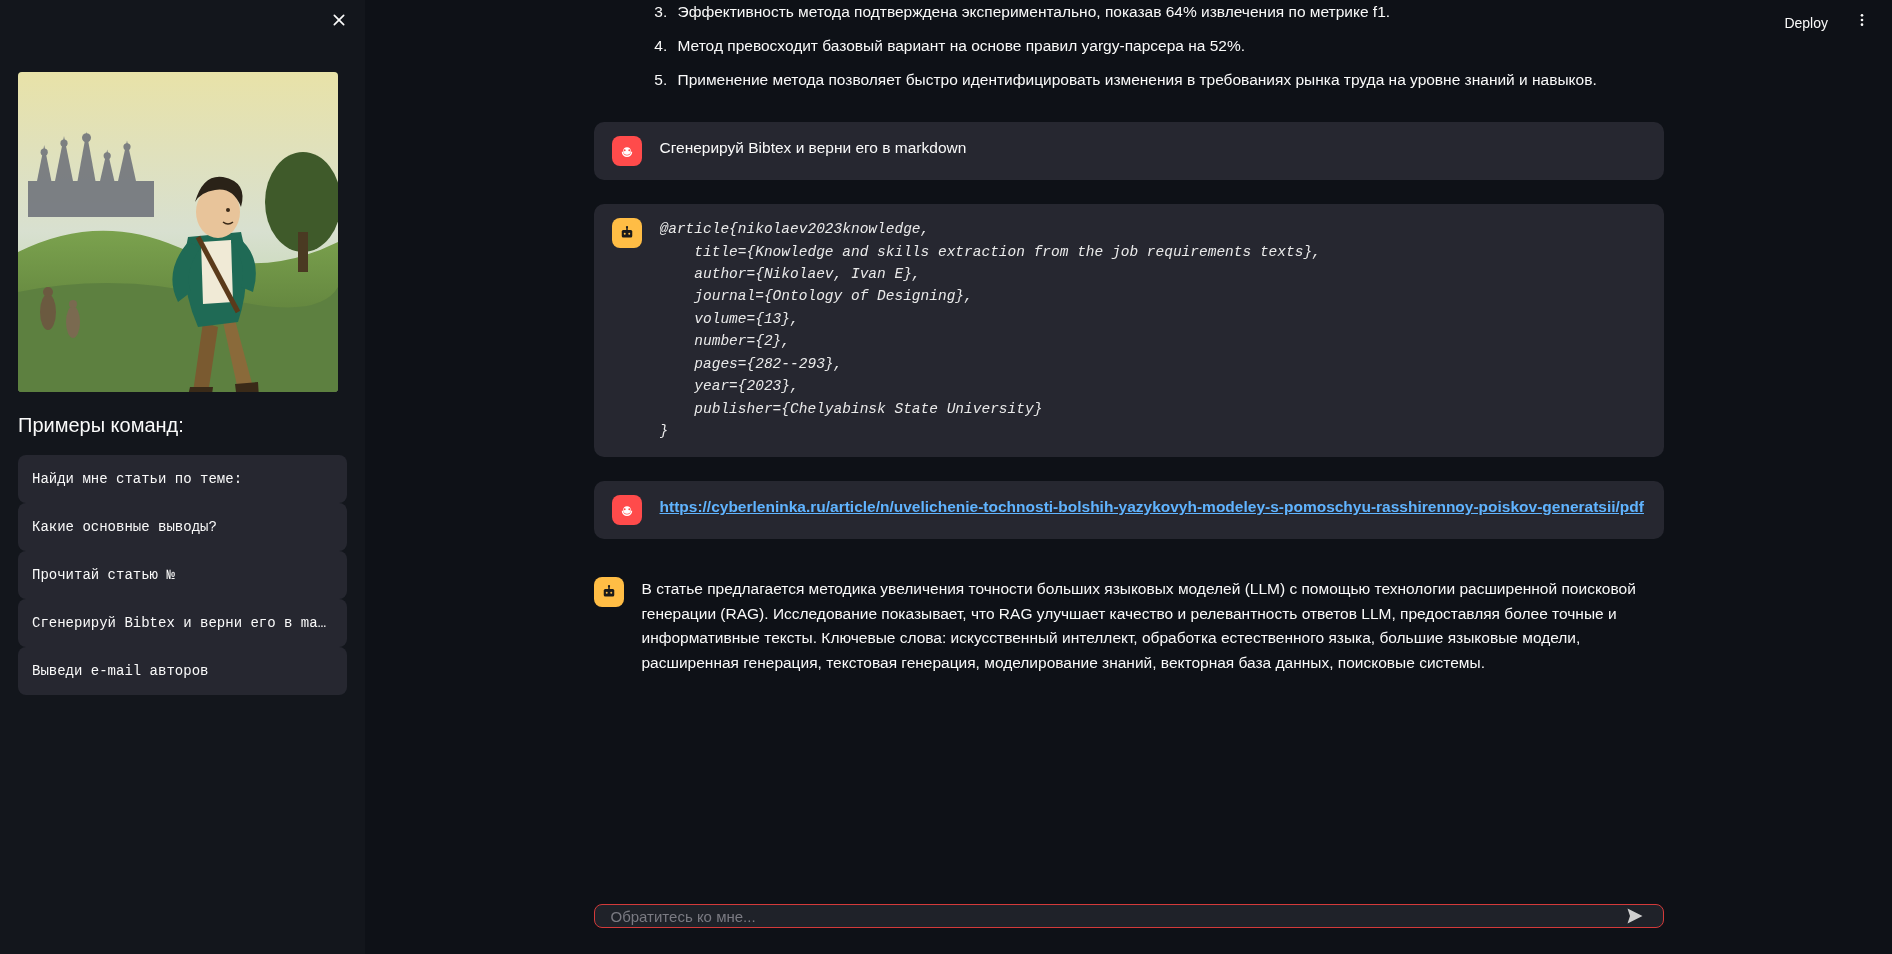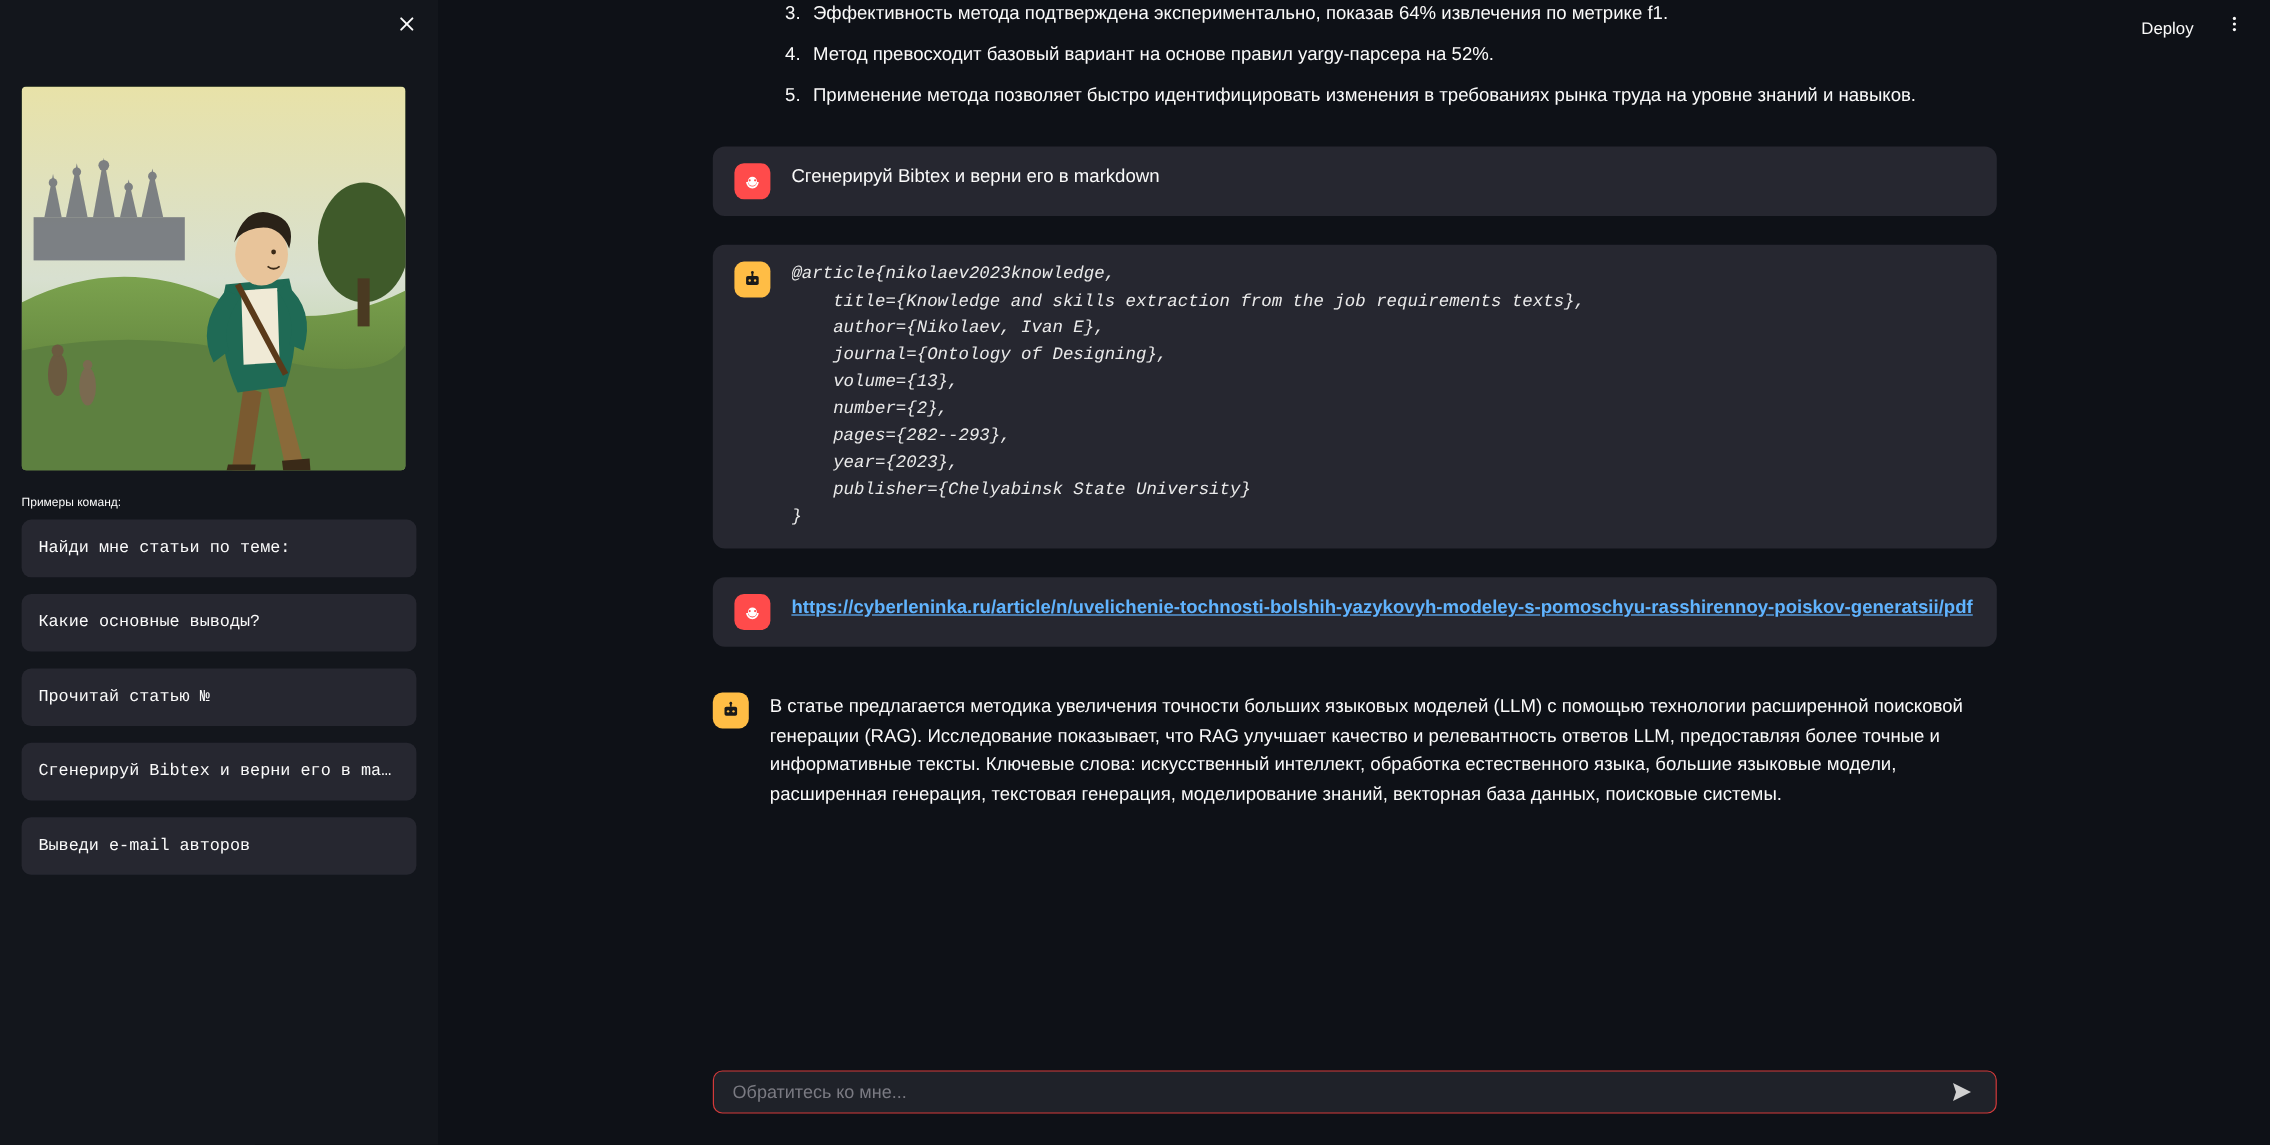--- a/index.html
+++ b/index.html
@@ -52,25 +52,25 @@
     width: 320px;
     height: 320px;
     border-radius: 4px;
     overflow: hidden;
     background: #3a4a2a;
     position: relative;
   }
   .sidebar-image svg { width: 100%; height: 100%; display:block; }
   .sidebar-heading {
     margin-top: 22px;
-    margin-bottom: 8px;
-    font-size: 10px;
+    margin-bottom: 18px;
+    font-size: 20px;
     color: var(--text);
   }
-  .command-list { display:flex; flex-direction:column; gap:14px; }
+  .command-list { display:flex; flex-direction:column; }
   .command-btn {
     background: var(--bg-card);
     border: none;
     border-radius: 8px;
     padding: 16px 14px;
     color: var(--text);
     font-family: "Consolas","Courier New",monospace;
     font-size: 14px;
     text-align: left;
     cursor: pointer;
@@ -125,21 +125,21 @@
   .input-wrap {
     padding: 0 40px 26px 40px;
   }
   .input-bar {
     max-width:1070px; margin:0 auto;
     border:1px solid var(--input-border);
     border-radius:8px;
     background: var(--bg-input);
     display:flex; align-items:center;
     padding: 0 14px;
-    height:36px;
+    height:24px;
   }
   .chat-input {
     flex:1; background:transparent; border:none; outline:none;
     color: var(--text); font-size:15px;
   }
   .chat-input::placeholder { color:#7a7a82; }
   .send-btn { background:transparent; border:none; color:#d0d0d0; cursor:pointer; padding:4px; }
   .send-btn svg { width:20px; height:20px; display:block;}
 
   

